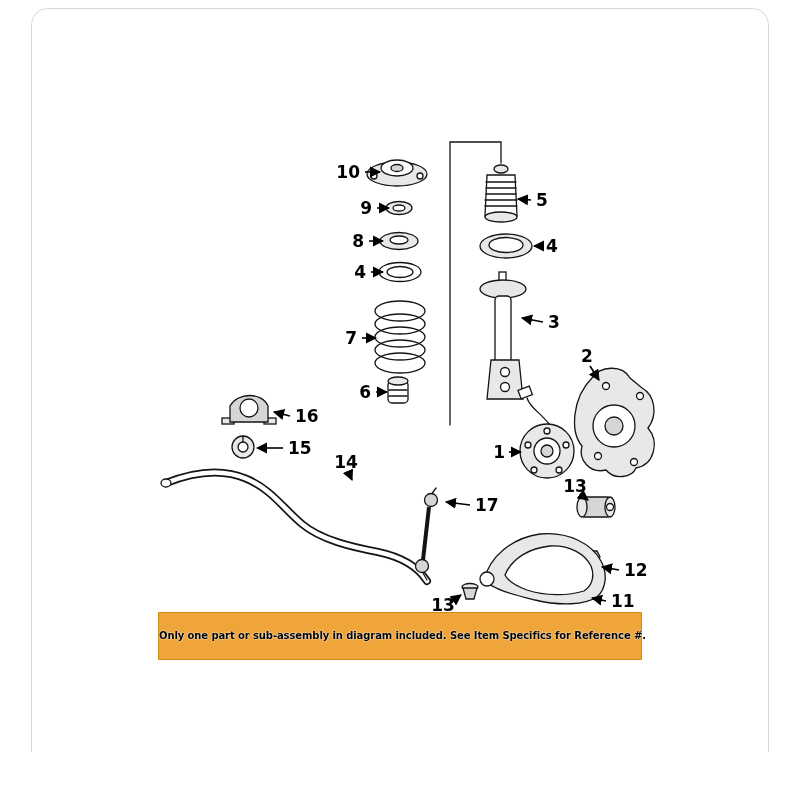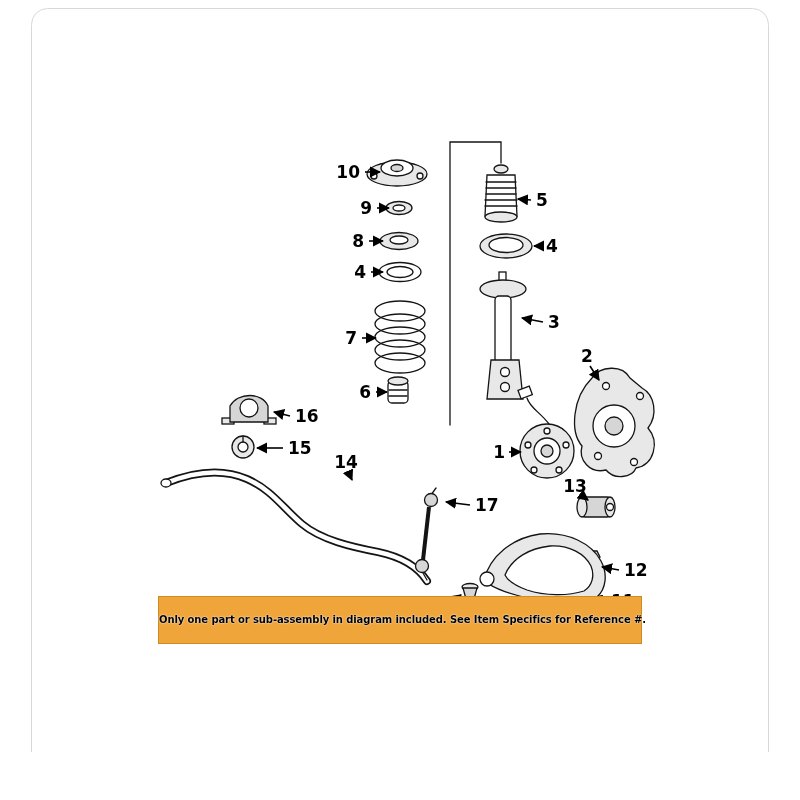--- a/index.html
+++ b/index.html
@@ -8,21 +8,21 @@
     font-family:"DejaVu Sans", sans-serif; overflow:hidden;
   }
   #stage svg { position:absolute; left:0; top:0; }
   .ln { stroke:#141414; stroke-width:1.3; fill:none; stroke-linecap:round; }
   .fw { fill:#ffffff; stroke:#141414; stroke-width:1.3; }
   .fl { fill:#e8e8e8; stroke:#141414; stroke-width:1.3; }
   .fd { fill:#d6d6d6; stroke:#141414; stroke-width:1.3; }
   .arrow { stroke:#000000; stroke-width:1.6; fill:none; marker-end:url(#ah); }
   .callout { font:bold 17px "DejaVu Sans", sans-serif; fill:#000000; }
   .banner {
-    position:absolute; left:158px; top:596px; width:484px; height:48px;
+    position:absolute; left:158px; top:612px; width:484px; height:48px;
     background:#F0A53A; border:1px solid #d18a1e; box-sizing:border-box;
     display:flex; flex-direction:column; justify-content:center;
     text-align:center; color:#000;
     font:bold 10px/1.6 "DejaVu Sans", sans-serif; letter-spacing:-0.1px;
     text-shadow:0 0 2px rgba(255,255,255,.85), 0 0 1px rgba(255,255,255,.85);
     white-space:nowrap;
   }
 </style>
 </head>
 <body>

